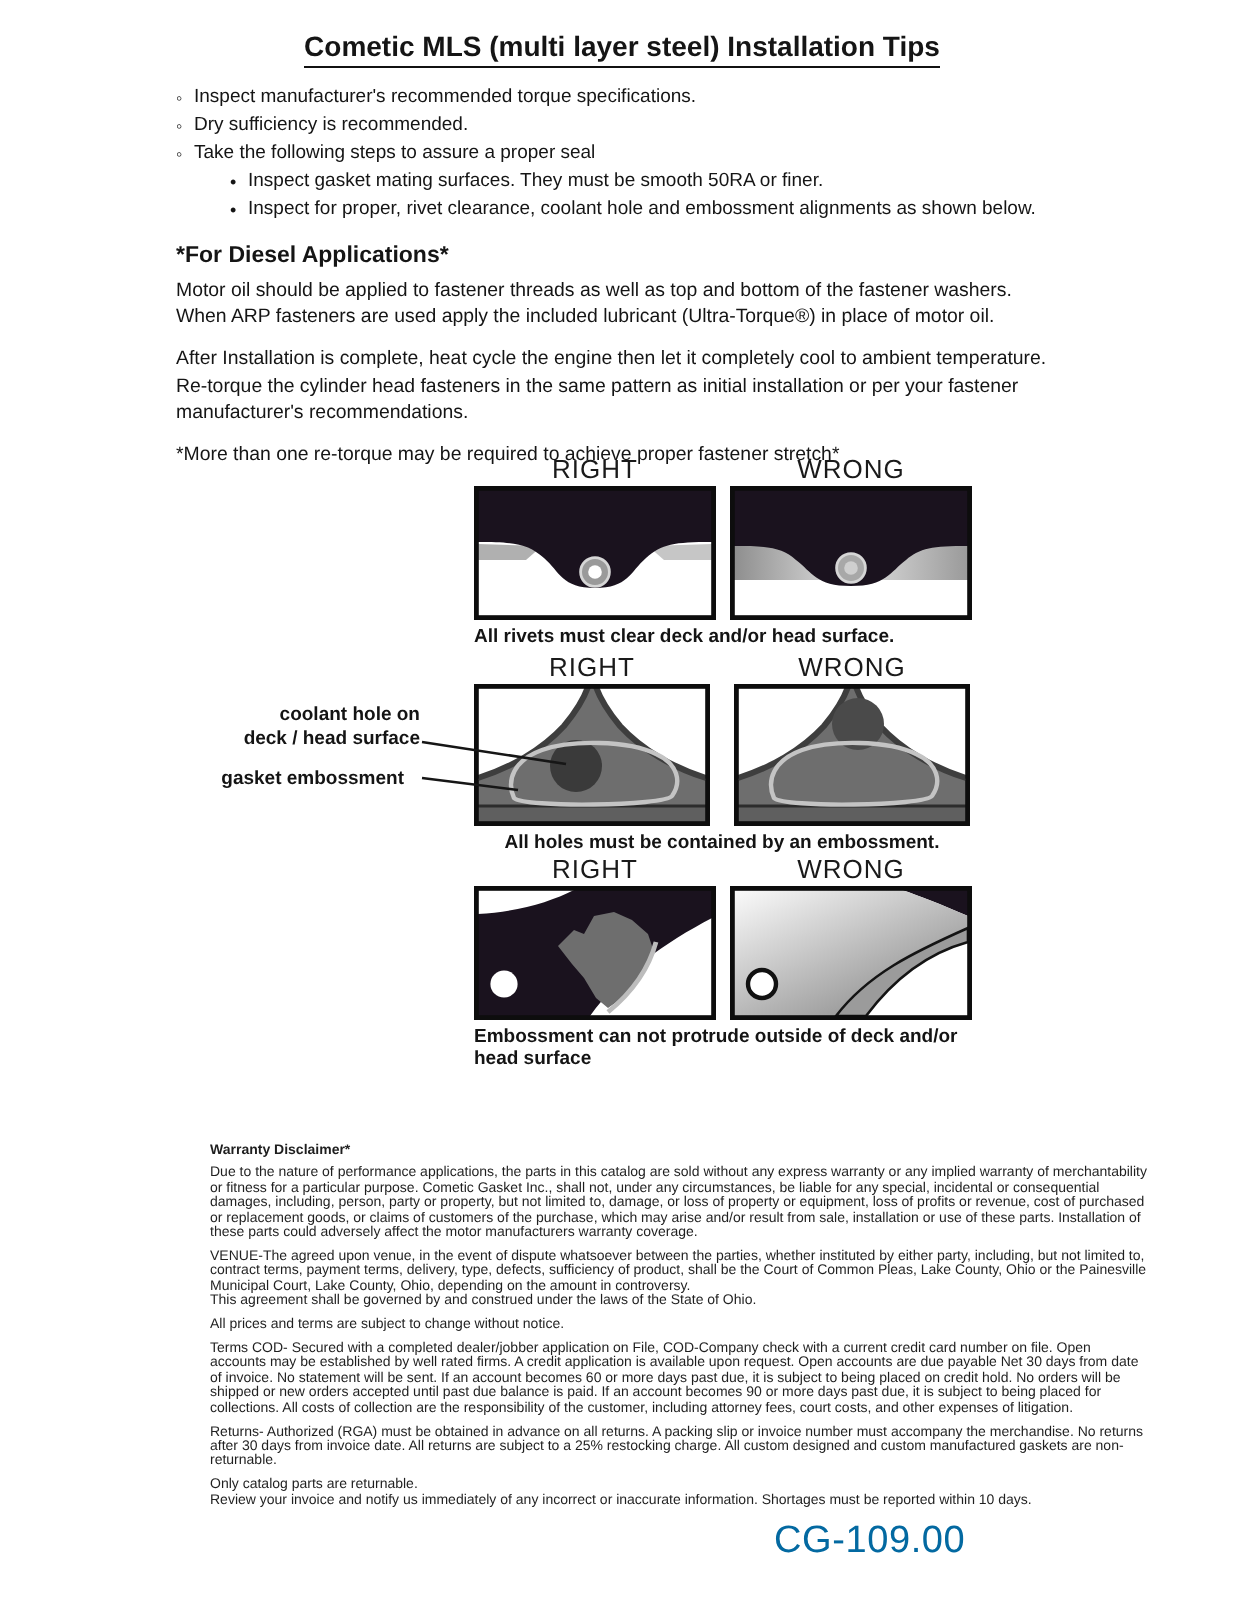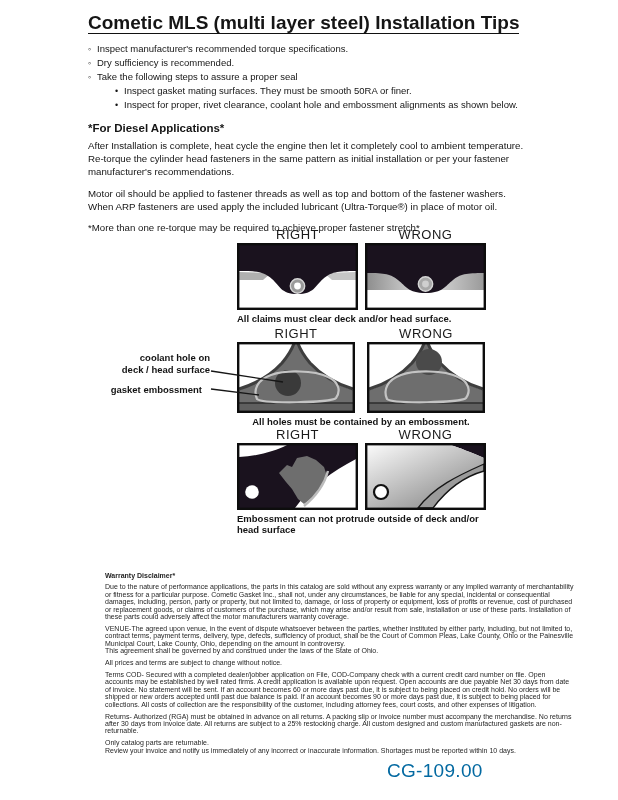--- a/index.html
+++ b/index.html
@@ -1,21 +1,21 @@
 <!DOCTYPE html>
 <html><head>
 <meta charset="utf-8">
 <style>
   html,body{margin:0;padding:0;background:#fff;}
   .page{position:relative;width:618px;height:800px;background:#ffffff;
         font-family:"Liberation Sans", sans-serif;color:#151515;overflow:hidden;}
 
   
   .content{position:absolute;left:88px;top:14px;width:446px;}
-  .title{font-size:19px;font-weight:bold;line-height:18px;margin:0 0 8px 0;}
+  .title{font-size:14px;font-weight:bold;line-height:18px;margin:0 0 8px 0;text-align:center;}
   .title span{display:inline-block;border-bottom:1.6px solid #111;padding-bottom:1px;}
   .bullets{font-size:9.5px;line-height:14px;}
   .b{display:flex;}
   .b .m{flex:none;width:9px;font-size:9px;}
   .b.l2{margin-left:27px;}
   .diesel-h{font-size:11.5px;font-weight:bold;margin:9px 0 4px 0;line-height:14px;}
   .para{font-size:9.7px;line-height:13.2px;margin:0 0 8px 0;width:440px;}
 
   
   .fig-row{position:absolute;}
@@ -67,22 +67,22 @@
         <span class="m">•</span>
         <span>Inspect gasket mating surfaces.  They must be smooth 50RA or finer.</span>
       </div>
       <div class="b l2">
         <span class="m">•</span>
         <span>Inspect for proper, rivet clearance, coolant hole and embossment alignments as shown below.</span>
       </div>
     </div>
 
     <h2 class="diesel-h">*For Diesel Applications*</h2>
+    <p class="para">Motor oil should be applied to fastener threads as well as top and bottom of the fastener washers. When ARP fasteners are used apply the included lubricant (Ultra-Torque®) in place of motor oil.</p>
     <p class="para">After Installation is complete, heat cycle the engine then let it completely cool to ambient temperature. Re-torque the cylinder head fasteners in the same pattern as initial installation or per your fastener manufacturer's recommendations.</p>
-    <p class="para">Motor oil should be applied to fastener threads as well as top and bottom of the fastener washers. When ARP fasteners are used apply the included lubricant (Ultra-Torque®) in place of motor oil.</p>
     <p class="para">*More than one re-torque may be required to achieve proper fastener stretch*</p>
   </div>
 
   <div class="fig-row" style="left:237px;top:227px;">
     <div class="fig-cols" style="gap:7px;">
       <div class="fig-col" style="width:121px;">
         <div class="fig-label">RIGHT</div>
         <div class="fig-box">
           <svg width="121" height="67" viewBox="0 0 121 67">
             <rect width="121" height="67" fill="#fff"></rect>
@@ -109,21 +109,21 @@
             <rect width="121" height="67" fill="#fff"></rect>
             <rect x="2" y="30" width="117" height="17" fill="url(#gb)"></rect>
             <path d="M2,2 H119 V30 C101,30 95,31 88,37 C80,43 78,50 60.5,50 C43,50 41,43 33,37 C26,31 20,30 2,30 Z" fill="#1a121e"></path>
             <circle cx="60.5" cy="41" r="7.2" fill="#a8a8a8" stroke="#d6d6d6" stroke-width="1.4"></circle>
             <circle cx="60.5" cy="41" r="3.4" fill="#cfcfcf"></circle>
             <rect x="1.2" y="1.2" width="118.6" height="64.6" fill="none" stroke="#0d0d0d" stroke-width="2.4"></rect>
           </svg>
         </div>
       </div>
     </div>
-    <div class="fig-caption">All claims must clear deck and/or head surface.</div>
+    <div class="fig-caption">All rivets must clear deck and/or head surface.</div>
   </div>
 
   <div class="fig-row" style="left:237px;top:326px;">
     <div class="fig-cols" style="gap:12px;">
       <div class="fig-col" style="width:118px;">
         <div class="fig-label">RIGHT</div>
         <div class="fig-box">
           <svg width="118" height="71" viewBox="0 0 118 71">
             <rect width="118" height="71" fill="#fff"></rect>
             <path d="M2,69 V48 C18,43 34,34 45,22 C50,16 55,8 57,2 H61 C63,8 68,16 73,22 C84,34 100,43 116,48 V69 Z" fill="#6e6e6e"></path>

